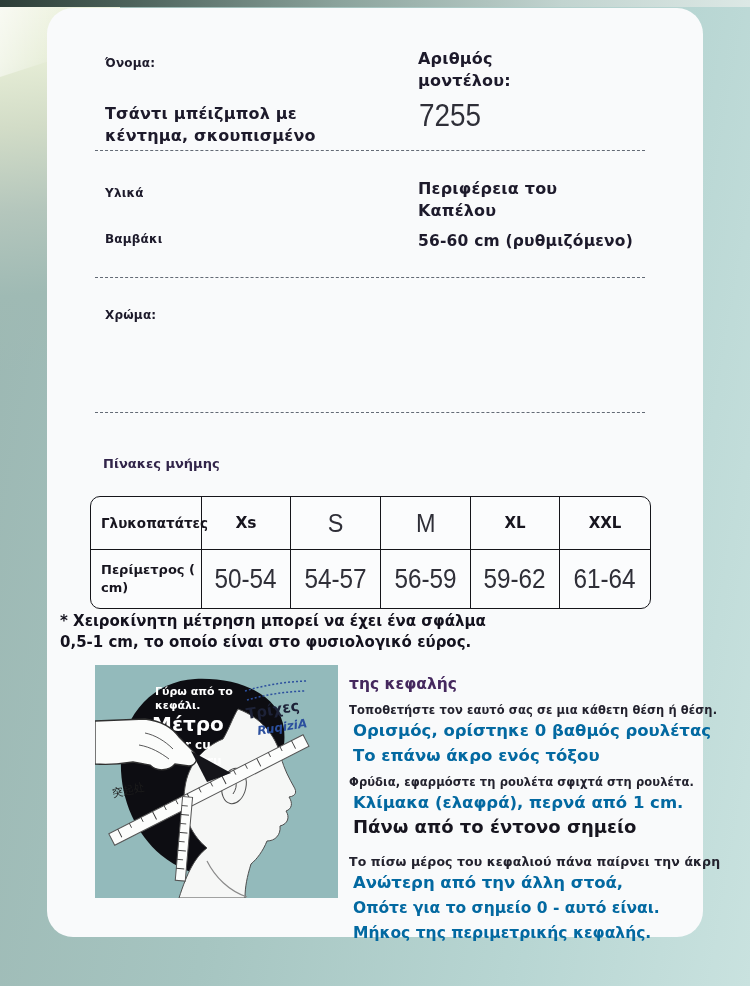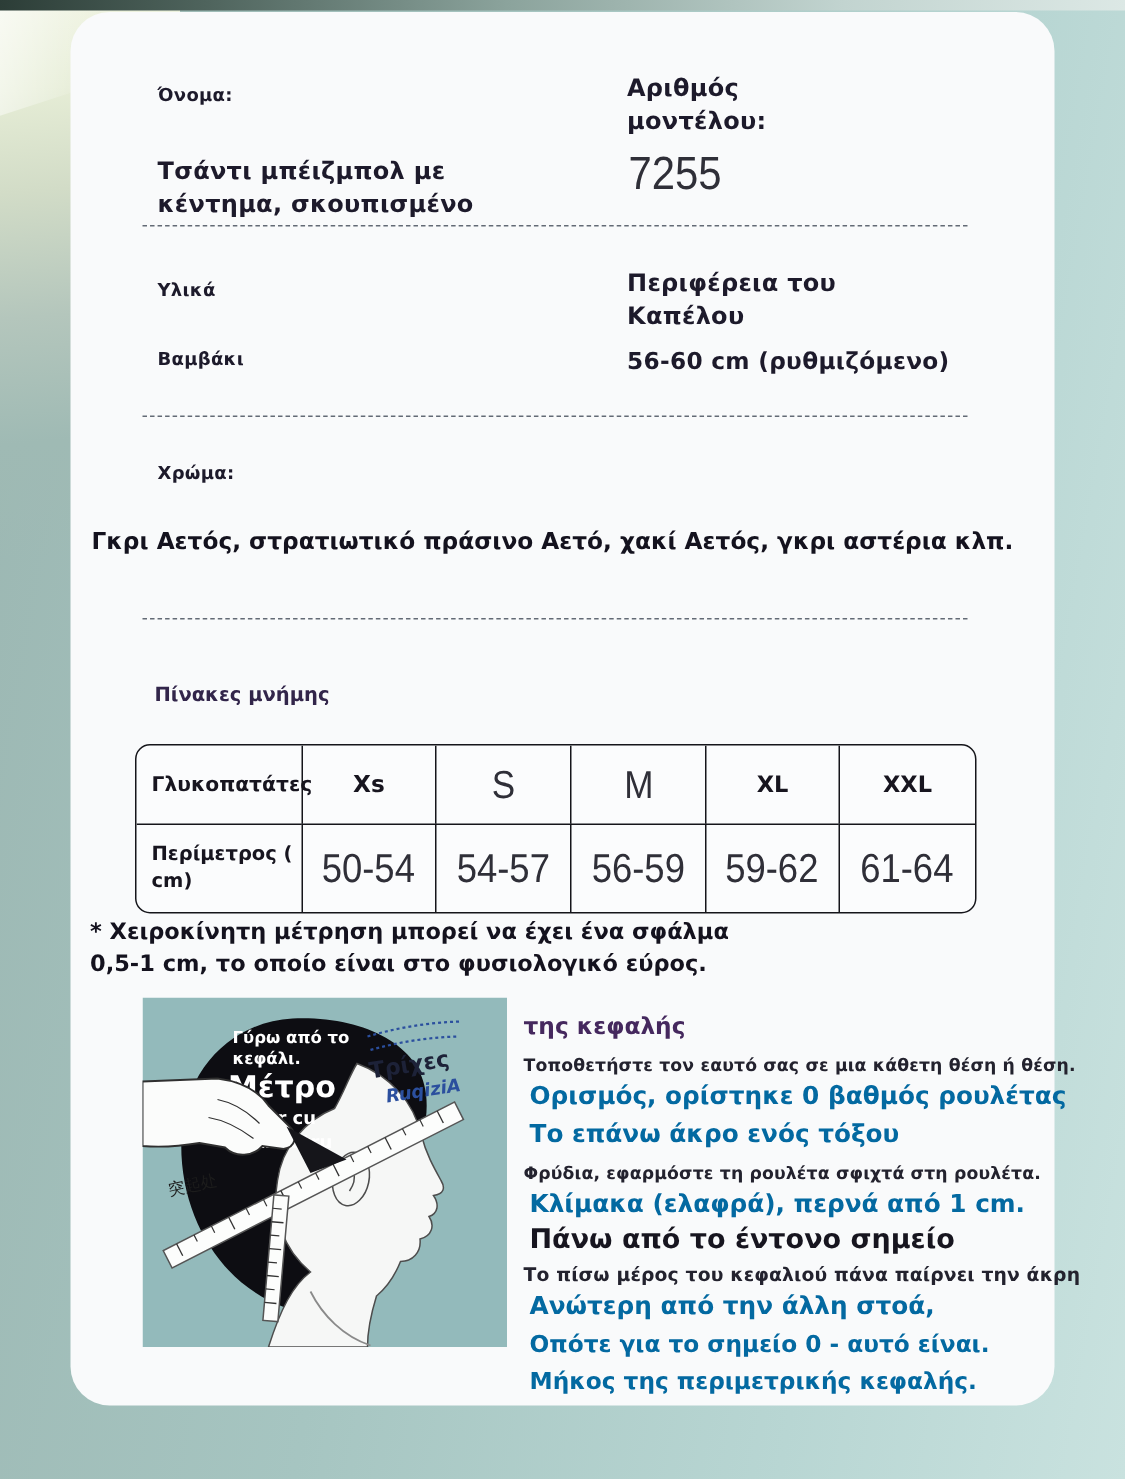--- a/index.html
+++ b/index.html
@@ -84,21 +84,20 @@
   <div class="abs lbl2" style="left:371px;top:170px;">
     <div>Περιφέρεια του</div>
     <div>Καπέλου</div>
   </div>
   <div class="abs lbl" style="left:58px;top:224px;">Βαμβάκι</div>
   <div class="abs lbl" style="left:371px;top:224px;font-size:15.5px;">56-60 cm (ρυθμιζόμενο)</div>
 
   <div class="divider" style="top:269px;"></div>
 
   <div class="abs lbl" style="left:58px;top:300px;">Χρώμα:</div>
-  <div class="abs color-line" style="left:14px;top:344px;width:632px;">Γκρι Αετός, στρατιωτικό πράσινο Αετό, χακί Αετός, γκρι αστέρια κλπ.</div>
 
   <div class="divider" style="top:404px;"></div>
 
   <div class="abs section-title" style="left:56px;top:448px;">Πίνακες μνήμης</div>
 
   <div class="size-table">
     <div class="cell">
         <span class="th-label">Γλυκοπατάτες</span>
       </div>
     <div class="cell">
@@ -207,19 +206,19 @@
   </div>
 
   <div class="measure">
     <div class="m-head">της κεφαλής</div>
     <div class="m-small">Τοποθετήστε τον εαυτό σας σε μια κάθετη θέση ή θέση.</div>
     <div class="m-med">Ορισμός, ορίστηκε 0 βαθμός ρουλέτας</div>
     <div class="m-med">Το επάνω άκρο ενός τόξου</div>
     <div class="m-small">Φρύδια, εφαρμόστε τη ρουλέτα σφιχτά στη ρουλέτα.</div>
     <div class="m-med">Κλίμακα (ελαφρά), περνά από 1 cm.</div>
     <div class="m-big">Πάνω από το έντονο σημείο</div>
-    <div class="m-small" style="font-size:12.5px;margin-top:4px;">Το πίσω μέρος του κεφαλιού πάνα παίρνει την άκρη</div>
+    <div class="m-small" style="font-size:12.5px;margin-top:16px;">Το πίσω μέρος του κεφαλιού πάνα παίρνει την άκρη</div>
     <div class="m-med">Ανώτερη από την άλλη στοά,</div>
     <div class="m-med" style="font-size:15.5px;">Οπότε για το σημείο 0 - αυτό είναι.</div>
     <div class="m-med" style="font-size:15.5px;">Μήκος της περιμετρικής κεφαλής.</div>
   </div>
 
 </div>
 
 </body></html>

